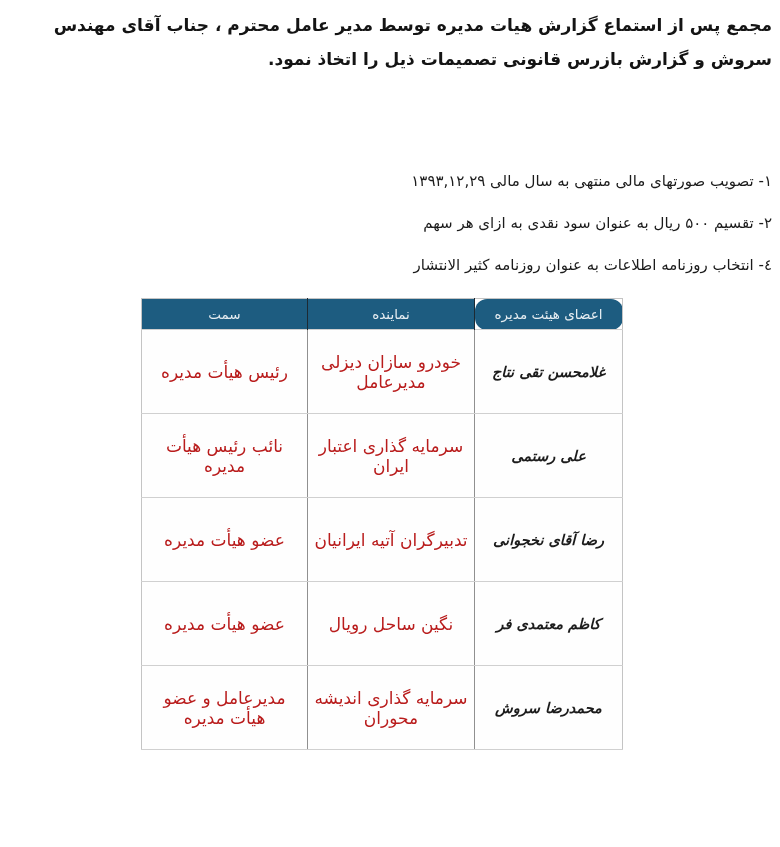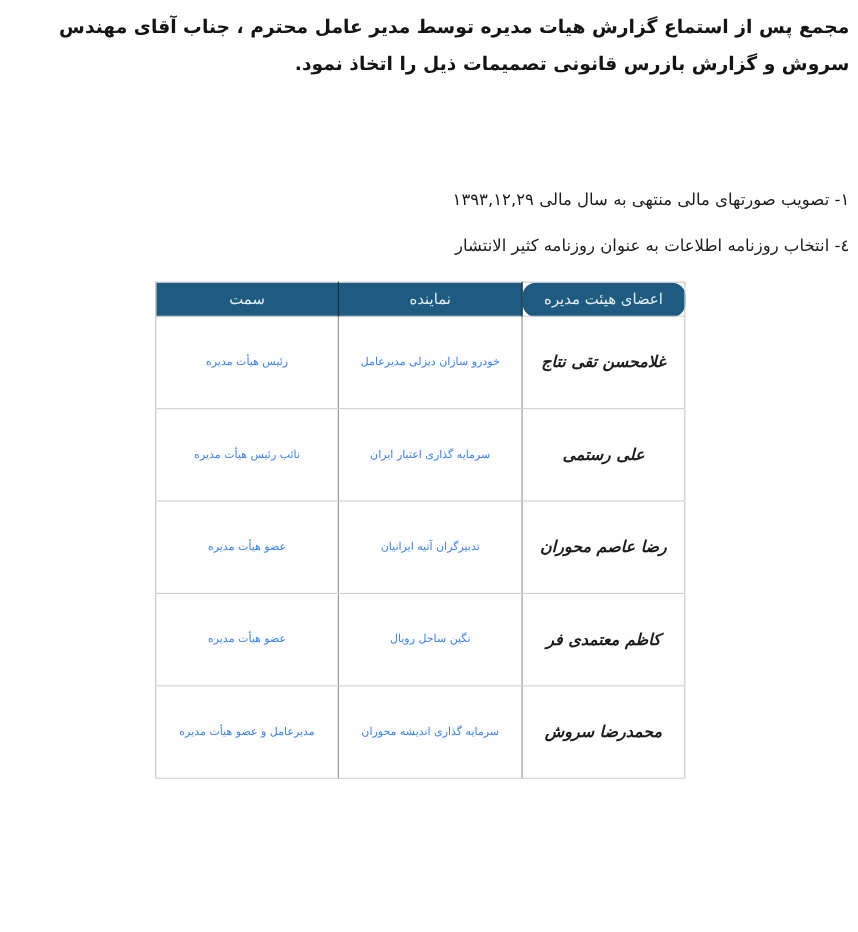--- a/index.html
+++ b/index.html
@@ -73,37 +73,38 @@
   }
   table.board td:first-child { border-right: none; }
   table.board td:last-child  { border-left: none; }
   td.member {
     font-size: 14.5px;
     font-weight: bold;
     color: #1c1c1c;
     font-style: italic;
   }
   td.rep, td.pos {
-    font-size: 10px;
+    font-size: 17px;
     font-weight: normal;
-    color: #3b82f6;
+    color: #b91c1c;
   }
   col.c-member { width: 148px; }
   col.c-rep    { width: 167px; }
   col.c-pos    { width: 166px; }
 </style>
 </head>
 <body>
 
 <div class="page">
 
   <p class="intro">مجمع پس از استماع گزارش هیات مدیره توسط مدیر عامل محترم ، جناب آقای مهندس سروش و گزارش بازرس قانونی تصمیمات ذیل را اتخاذ نمود.</p>
 
   <div class="resolutions">
     <p class="resolution">۱- تصویب صورتهای مالی منتهی به سال مالی ۱۳۹۳,۱۲,۲۹</p>
+    <p class="resolution">۲- تقسیم ۵۰۰ ریال به عنوان سود نقدی به ازای هر سهم</p>
     <p class="resolution">٤- انتخاب روزنامه اطلاعات به عنوان روزنامه کثیر الانتشار</p>
   </div>
 
   <table class="board">
     <colgroup>
       <col class="c-member">
       <col class="c-rep">
       <col class="c-pos">
     </colgroup>
     <thead>
@@ -118,21 +119,21 @@
         <td class="member">غلامحسن تقی نتاج</td>
         <td class="rep">خودرو سازان دیزلی مدیرعامل</td>
         <td class="pos">رئیس هیأت مدیره</td>
       </tr>
       <tr>
         <td class="member">علی رستمی</td>
         <td class="rep">سرمایه گذاری اعتبار ایران</td>
         <td class="pos">نائب رئیس هیأت مدیره</td>
       </tr>
       <tr>
-        <td class="member">رضا عاصم محوران</td>
+        <td class="member">رضا آقای نخجوانی</td>
         <td class="rep">تدبیرگران آتیه ایرانیان</td>
         <td class="pos">عضو هیأت مدیره</td>
       </tr>
       <tr>
         <td class="member">کاظم معتمدی فر</td>
         <td class="rep">نگین ساحل رویال</td>
         <td class="pos">عضو هیأت مدیره</td>
       </tr>
       <tr>
         <td class="member">محمدرضا سروش</td>

